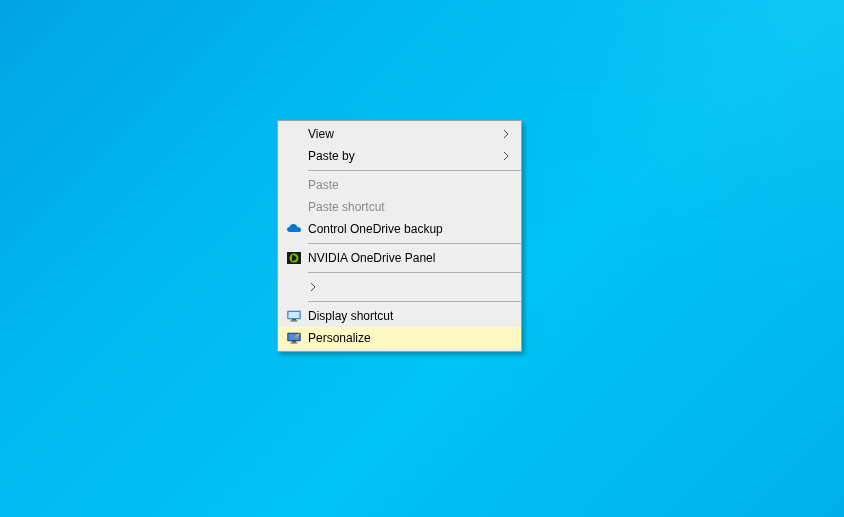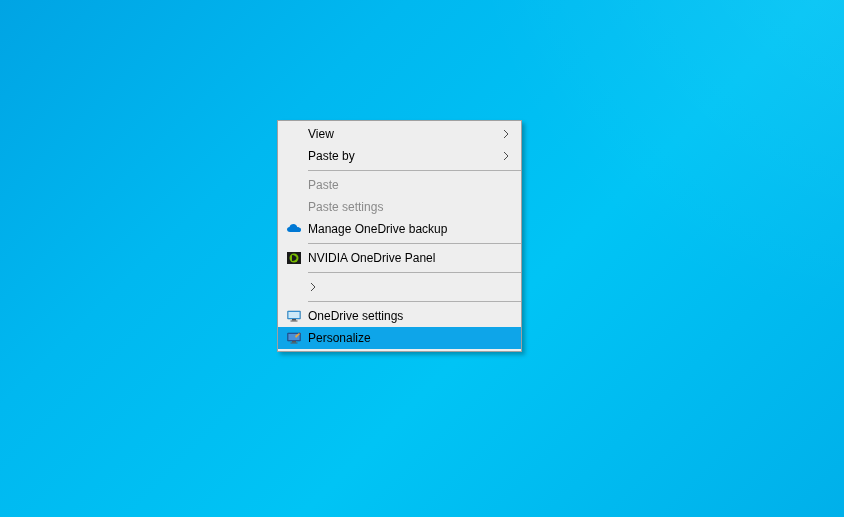--- a/index.html
+++ b/index.html
@@ -42,21 +42,21 @@
       align-items: center;
       height: 22px;
       padding: 0 8px 0 4px;
       cursor: default;
       position: relative;
     }
     .menu-item.disabled .label {
       color: #8a8a8a;
     }
     .menu-item:not(.disabled):hover, .menu-item.hovered {
-      background: #0ea5e9;
+      background: #fef9c3;
     }
     .icon-slot {
       width: 24px;
       height: 16px;
       display: flex;
       align-items: center;
       justify-content: center;
       flex-shrink: 0;
     }
     .label {
@@ -108,31 +108,31 @@
   <div class="separator"></div>
 
   <div class="menu-item disabled">
     <span class="icon-slot"></span>
     <span class="label">Paste</span>
     <span class="arrow-slot"></span>
   </div>
 
   <div class="menu-item disabled">
     <span class="icon-slot"></span>
-    <span class="label">Paste settings</span>
+    <span class="label">Paste shortcut</span>
     <span class="arrow-slot"></span>
   </div>
 
   <div class="menu-item">
     <span class="icon-slot">
       <svg width="16" height="16" viewBox="0 0 16 16">
         <path d="M4 11 C2 11 1 9.5 1 8.5 C1 7 2.2 6 3.5 6 C3.8 4 5.5 3 7.5 3 C9.5 3 11 4.5 11.3 6.2 C12 5.8 13 6 13.5 6.8 C14.8 7 15 8 15 9 C15 10.5 14 11 13 11 Z" fill="#0078d4"></path>
       </svg>
     </span>
-    <span class="label">Manage OneDrive backup</span>
+    <span class="label">Control OneDrive backup</span>
     <span class="arrow-slot"></span>
   </div>
 
   <div class="separator"></div>
 
   <div class="menu-item">
     <span class="icon-slot">
       <svg width="16" height="16" viewBox="0 0 16 16">
         <rect x="1" y="2" width="14" height="12" fill="#1a1a1a"></rect>
         <circle cx="8" cy="8" r="4.5" fill="#76b900"></circle>
@@ -158,21 +158,21 @@
 
   <div class="menu-item">
     <span class="icon-slot">
       <svg width="16" height="16" viewBox="0 0 16 16">
         <rect x="1.5" y="3" width="13" height="8" rx="0.5" fill="#3a96dd" stroke="#2774a6" stroke-width="0.5"></rect>
         <rect x="2.5" y="4" width="11" height="6" fill="#cde9f7"></rect>
         <rect x="6" y="11" width="4" height="1.5" fill="#555"></rect>
         <rect x="4.5" y="12.5" width="7" height="1" fill="#555"></rect>
       </svg>
     </span>
-    <span class="label">OneDrive settings</span>
+    <span class="label">Display shortcut</span>
     <span class="arrow-slot"></span>
   </div>
 
   <div class="menu-item hovered">
     <span class="icon-slot">
       <svg width="16" height="16" viewBox="0 0 16 16">
         <rect x="1.5" y="3" width="13" height="8" rx="0.5" fill="#2b579a" stroke="#1d3e6e" stroke-width="0.5"></rect>
         <rect x="2.5" y="4" width="11" height="6" fill="#4a90d9"></rect>
         <path d="M9 6 L13 3 L14 4 L10 8 Z" fill="#e8a33d"></path>
         <path d="M13 3 L14 4 L14.5 3.5 L13.5 2.5 Z" fill="#c0392b"></path>

